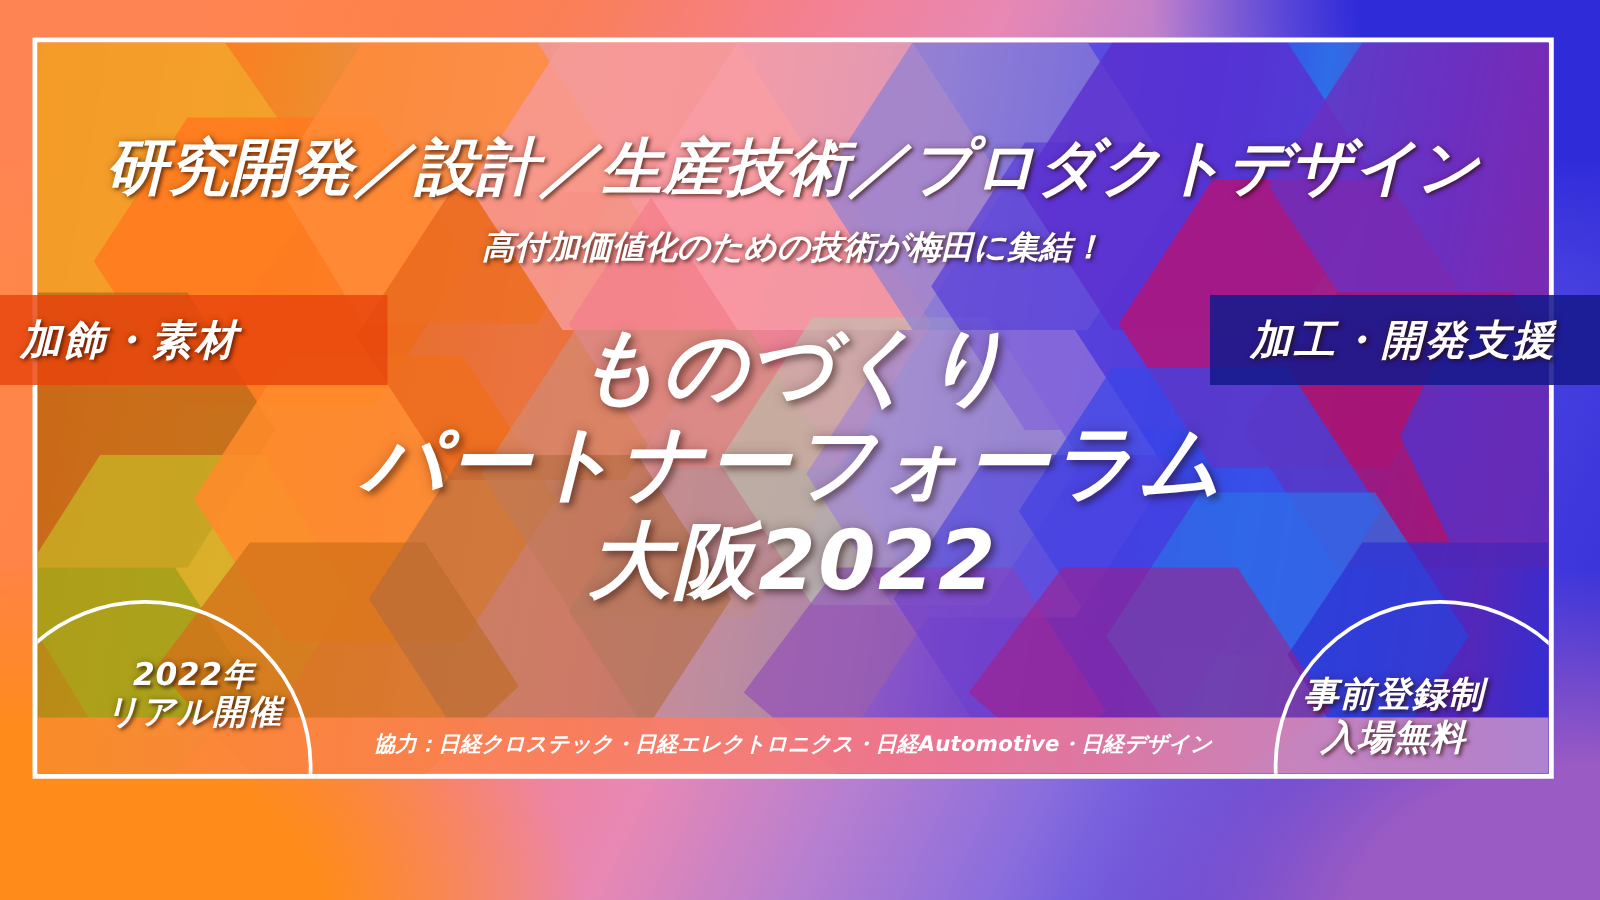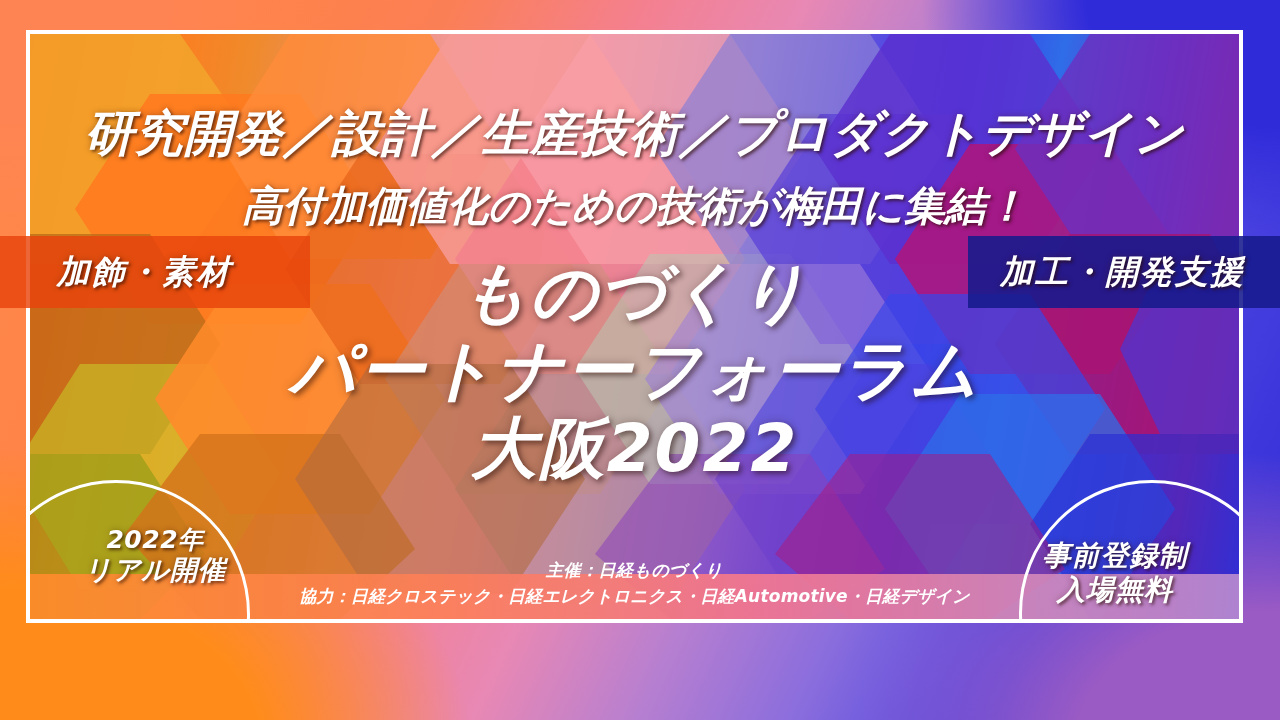--- a/index.html
+++ b/index.html
@@ -102,40 +102,41 @@
     line-height: 1.05;
     letter-spacing: 0.5px;
     white-space: nowrap;
   }
   .subline {
     position: absolute;
     left: 0;
     right: 0;
     top: 150px;
     text-align: center;
-    font-size: 41px;
+    font-size: 26px;
     line-height: 1.1;
     white-space: nowrap;
   }
 
   
   .band {
     position: absolute;
     display: flex;
     align-items: center;
     height: 72px;
     top: 236px;
     box-sizing: border-box;
   }
   .band-left {
     left: 0;
     width: 310px;
-    justify-content: center;
+    justify-content: flex-start;
     padding-right: 22px;
     background: rgba(232,68,12,0.82);
+    padding-left: 16px;
   }
   .band-right {
     right: 0;
     width: 312px;
     justify-content: flex-start;
     padding-left: 32px;
     background: rgba(22,26,140,0.88);
   }
   .band-text {
     font-size: 33px;
@@ -321,21 +322,20 @@
       <div class="jp date-year shadowed">2022年</div>
       <div class="jp date-mode shadowed">リアル開催</div>
     </div>
 
     <div class="free-box">
       <div class="jp free-line shadowed">事前登録制</div>
       <div class="jp free-line shadowed">入場無料</div>
     </div>
 
     <div class="footer">
-      <div class="jp footer-line1">主催：日経ものづくり</div>
       <div class="jp footer-line2">協力：日経クロステック・日経エレクトロニクス・日経Automotive・日経デザイン</div>
     </div>
 
   </div>
 
   <div class="band band-left">
     <span class="jp band-text shadowed">加飾・素材</span>
   </div>
   <div class="band band-right">
     <span class="jp band-text shadowed">加工・開発支援</span>

